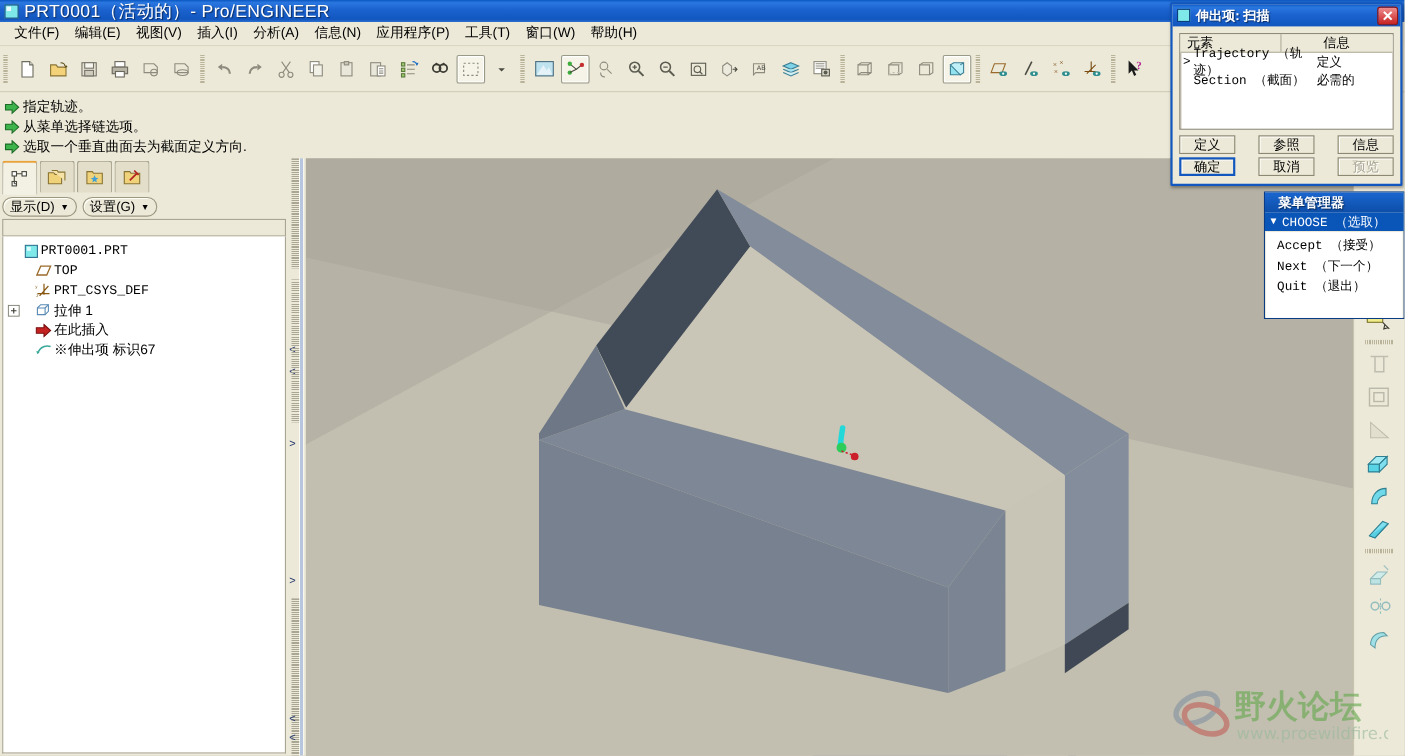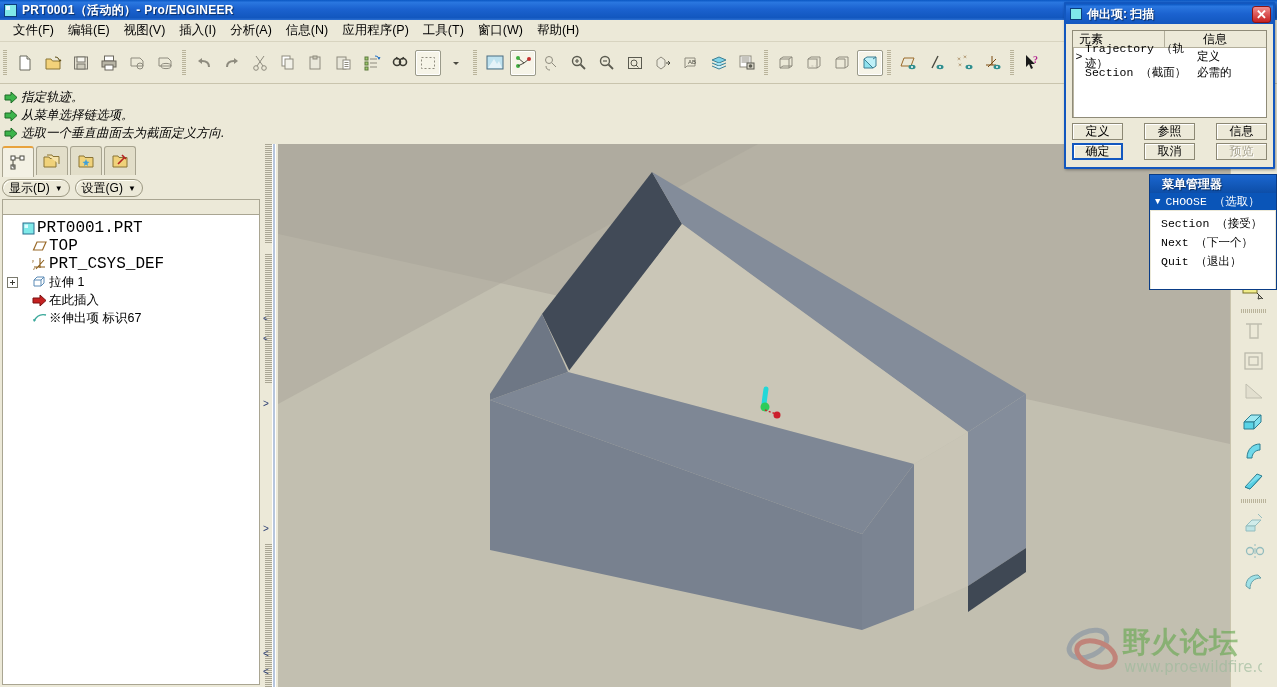--- a/index.html
+++ b/index.html
@@ -27,21 +27,21 @@
   }
   .titlebar .tb-icon {
     width: 13px; height: 13px; background: #7fe9e9;
     border: 1px solid #0b3e7a; margin-right: 5px; flex: none;
     position: relative;
   }
   .titlebar .tb-icon::after{
     content:""; position:absolute; left:1px; top:1px; width:4px; height:4px; background:#e8f9ff;
   }
   .titlebar .tb-title {
-    font-size: 12px; font-weight: bold; letter-spacing: .3px;
+    font-size: 16px; font-weight: normal; letter-spacing: .3px;
     text-shadow: 1px 1px 1px rgba(0,0,0,.5);
     white-space: nowrap;
   }
 
   
   .menubar {
     position: absolute; left: 0; top: 20px; width: 1171px; height: 22px;
     background: #ece9d8; display: flex; align-items: center;
     padding-left: 6px; border-bottom: 1px solid #d8d4c0;
   }
@@ -70,21 +70,21 @@
     border: 1px solid #9a9a8a; background: #f6f4e8;
     box-shadow: inset 0 0 0 1px #fff;
   }
   .tbtn svg { display: block; }
 
   
   .msgarea {
     position: absolute; left: 0; top: 84px; width: 1277px; height: 60px;
     background: #ece9d8; padding: 4px 0 0 4px;
   }
-  .msgline { display: flex; align-items: center; height: 18px; font-style: italic; }
+  .msgline { display: flex; align-items: center; height: 18px; }
   .msgline .arrow { width: 14px; height: 13px; flex: none; margin-right: 3px; }
   .msgline .mtext { font-size: 12.5px; color: #000; white-space: nowrap; }
 
   
   .leftpanel {
     position: absolute; left: 0; top: 144px; width: 262px; height: 543px;
     background: #ece9d8;
   }
   .tabrow { position: absolute; left: 2px; top: 2px; height: 30px; display: flex; }
   .tab {
@@ -112,21 +112,21 @@
   .treebox {
     position: absolute; left: 2px; top: 71px; width: 258px; height: 470px;
     background: #fff; border: 1px solid #a9a592; border-top: none;
     overflow: hidden; padding-top: 4px;
   }
   .trow { display: flex; align-items: center; height: 18px; padding-left: 4px; white-space: nowrap; }
   .trow .exp { width: 11px; height: 11px; flex: none; margin-right: 1px; }
   .trow .gap { width: 12px; flex: none; }
   .trow .ticon { width: 18px; height: 16px; flex: none; display:flex; align-items:center; justify-content:center; }
   .trow .tlabel { font-size: 12.5px; color: #000; font-family: "Liberation Sans", sans-serif; }
-  .trow.mono .tlabel { font-family: "Liberation Mono", monospace; font-size: 16px; }
+  .trow.mono .tlabel { font-family: "Liberation Mono", monospace; font-size: 12px; }
 
   
   .splitter {
     position: absolute; left: 262px; top: 144px; width: 16px; height: 543px;
     background: #ece9d8;
   }
   .splitter .grip {
     position: absolute; left: 3px; width: 7px;
     background-image: repeating-linear-gradient(to bottom, #aaa694 0 1px, transparent 1px 2px);
   }
@@ -933,21 +933,21 @@
     </div>
   </div>
 
   <div class="menumgr">
     <div class="mm-title">菜单管理器</div>
     <div class="mm-sub">
       <span class="tri">▼</span>
       <span>CHOOSE （选取）</span>
     </div>
     <div class="mm-body">
-      <div class="mm-item">Section （接受）</div>
+      <div class="mm-item">Accept （接受）</div>
       <div class="mm-item">Next （下一个）</div>
       <div class="mm-item">Quit （退出）</div>
     </div>
   </div>
 
   <div class="watermark">
     <svg width="200" height="66" viewBox="0 0 200 66">
       <g opacity=".85">
         <ellipse cx="26" cy="26" rx="20" ry="12" transform="rotate(-25 26 26)" fill="none" stroke="#7b8ba0" stroke-width="5"></ellipse>
         <ellipse cx="34" cy="36" rx="20" ry="12" transform="rotate(20 34 36)" fill="none" stroke="#c0514a" stroke-width="5"></ellipse>

